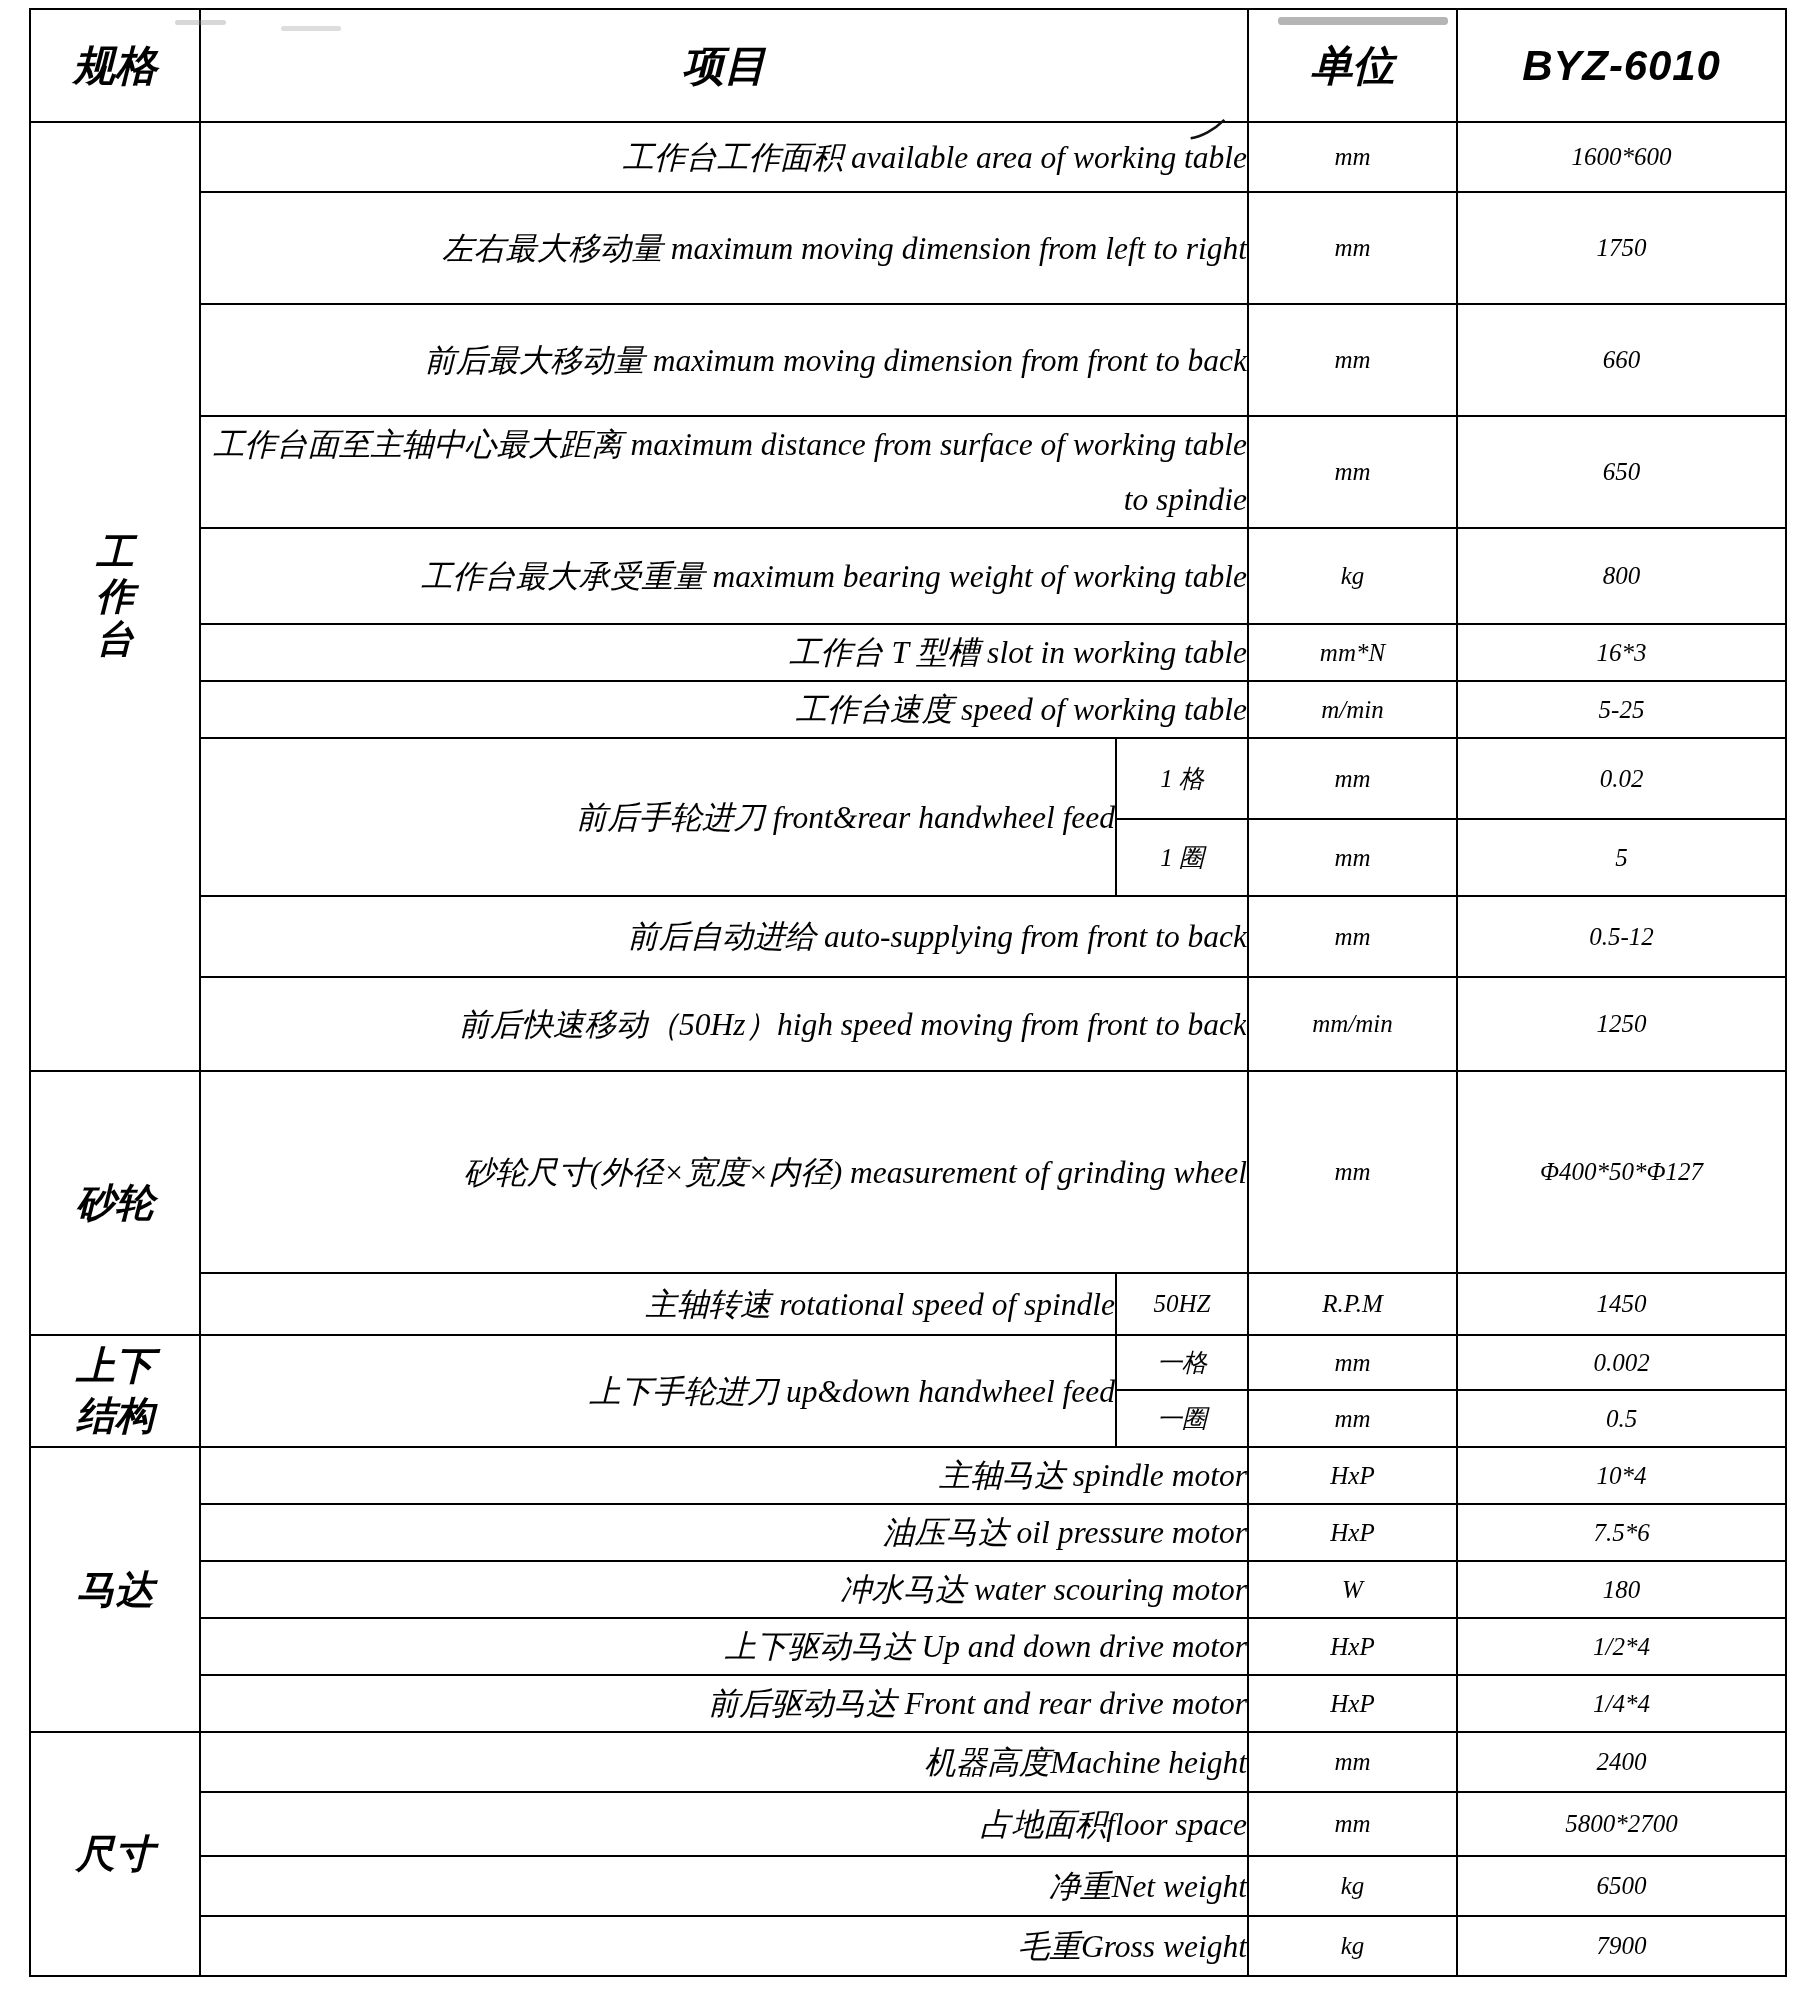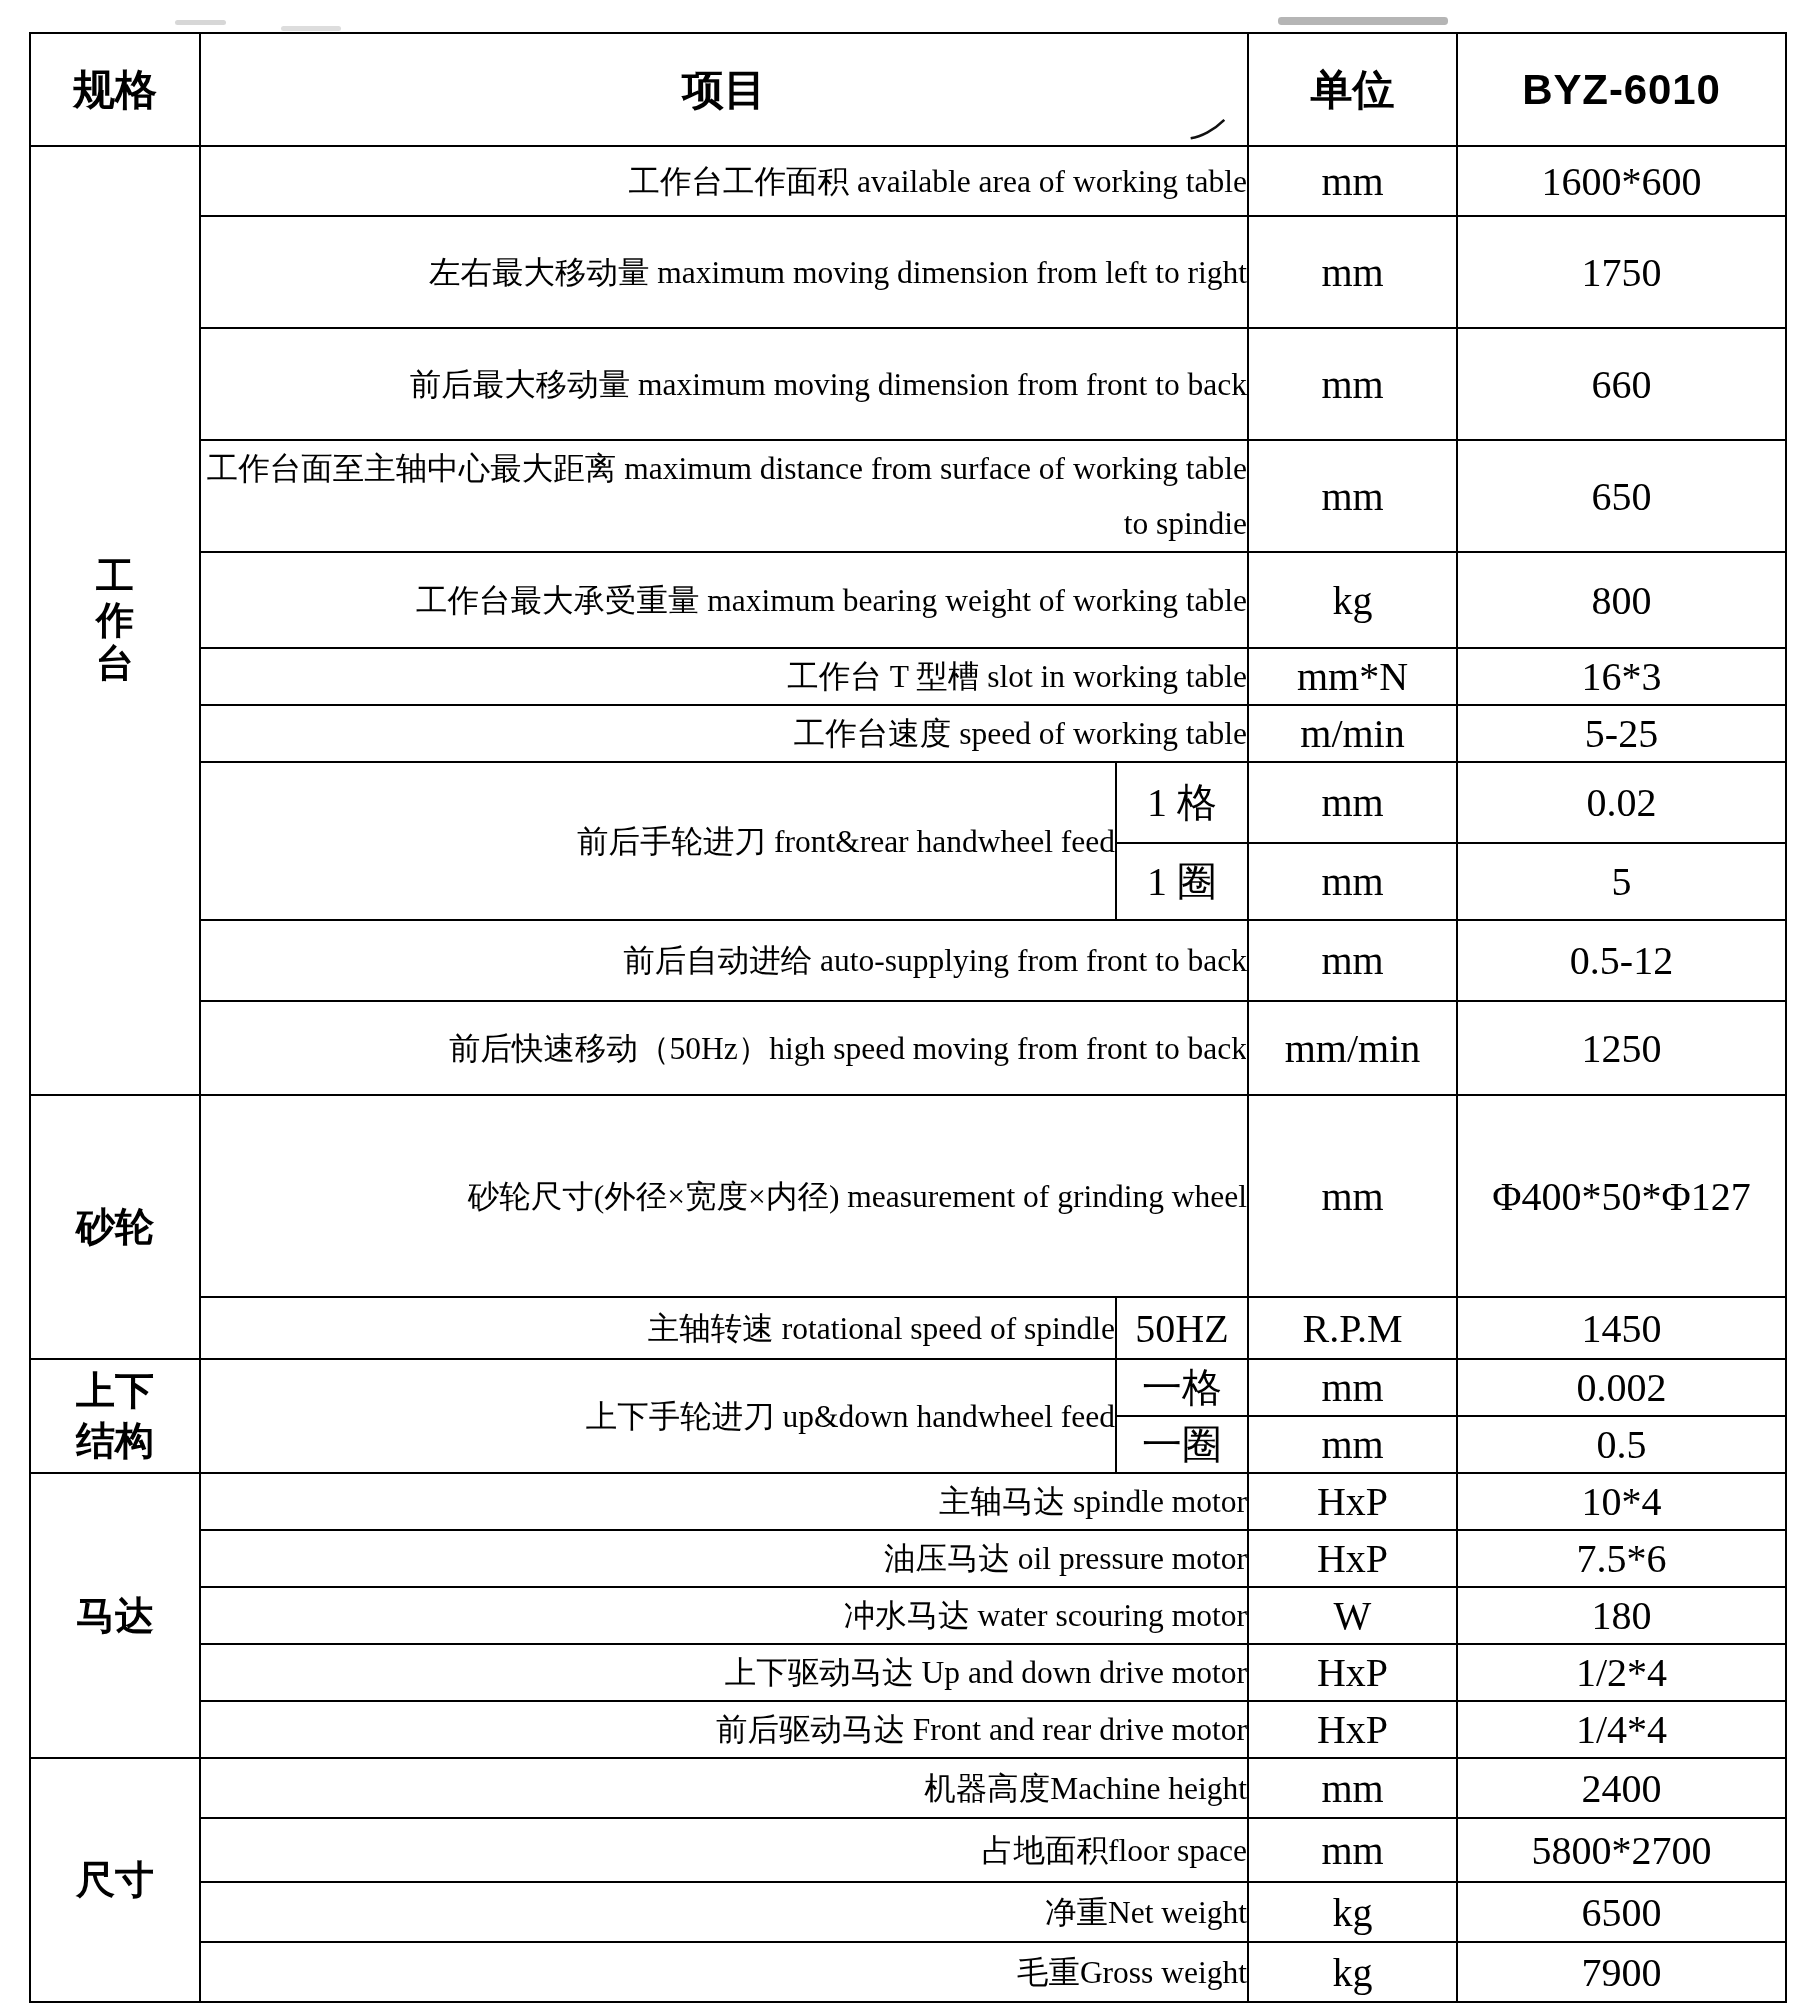--- a/index.html
+++ b/index.html
@@ -5,21 +5,22 @@
   html,body{margin:0;padding:0;}
   body{
     width:1815px;height:2009px;
     background:#ffffff;color:#000;
     position:relative;
     font-family:"Liberation Serif","DejaVu Serif",serif;
   }
   table.spec{
     border-collapse:collapse;
     table-layout:fixed;
-    margin:32px 0 0 29px;
+    margin:8px 0 0 29px;
+    font-style:italic;
   }
   .spec th,.spec td{
     border:2.6px solid #000;
     padding:0;
     overflow:hidden;
     vertical-align:middle;
   }
   .hdr th{
     font-family:"Liberation Sans","DejaVu Sans",sans-serif;
     font-weight:bold;
@@ -37,21 +38,21 @@
   }
   .g-vert{font-size:38px;line-height:1.15;}
   .item{
     font-size:31.5px;
     text-align:right;
     padding:3.4px 128px 3.4px 15.3px;
     line-height:55px;
   }
   .tight{padding-right:8.5px;white-space:nowrap;border-radius:12px;}
   .unit,.val,.sub{
-    font-size:40px;
+    font-size:25px;
     text-align:center;
   }
   .footer{
     font-family:"Liberation Sans","DejaVu Sans",sans-serif;
     font-weight:bold;
     font-size:39px;
     margin:25.6px 0 0 31px;
     color:#000;
   }
   .artifact{position:absolute;background:#8d8d8d;border-radius:3.4px;}

